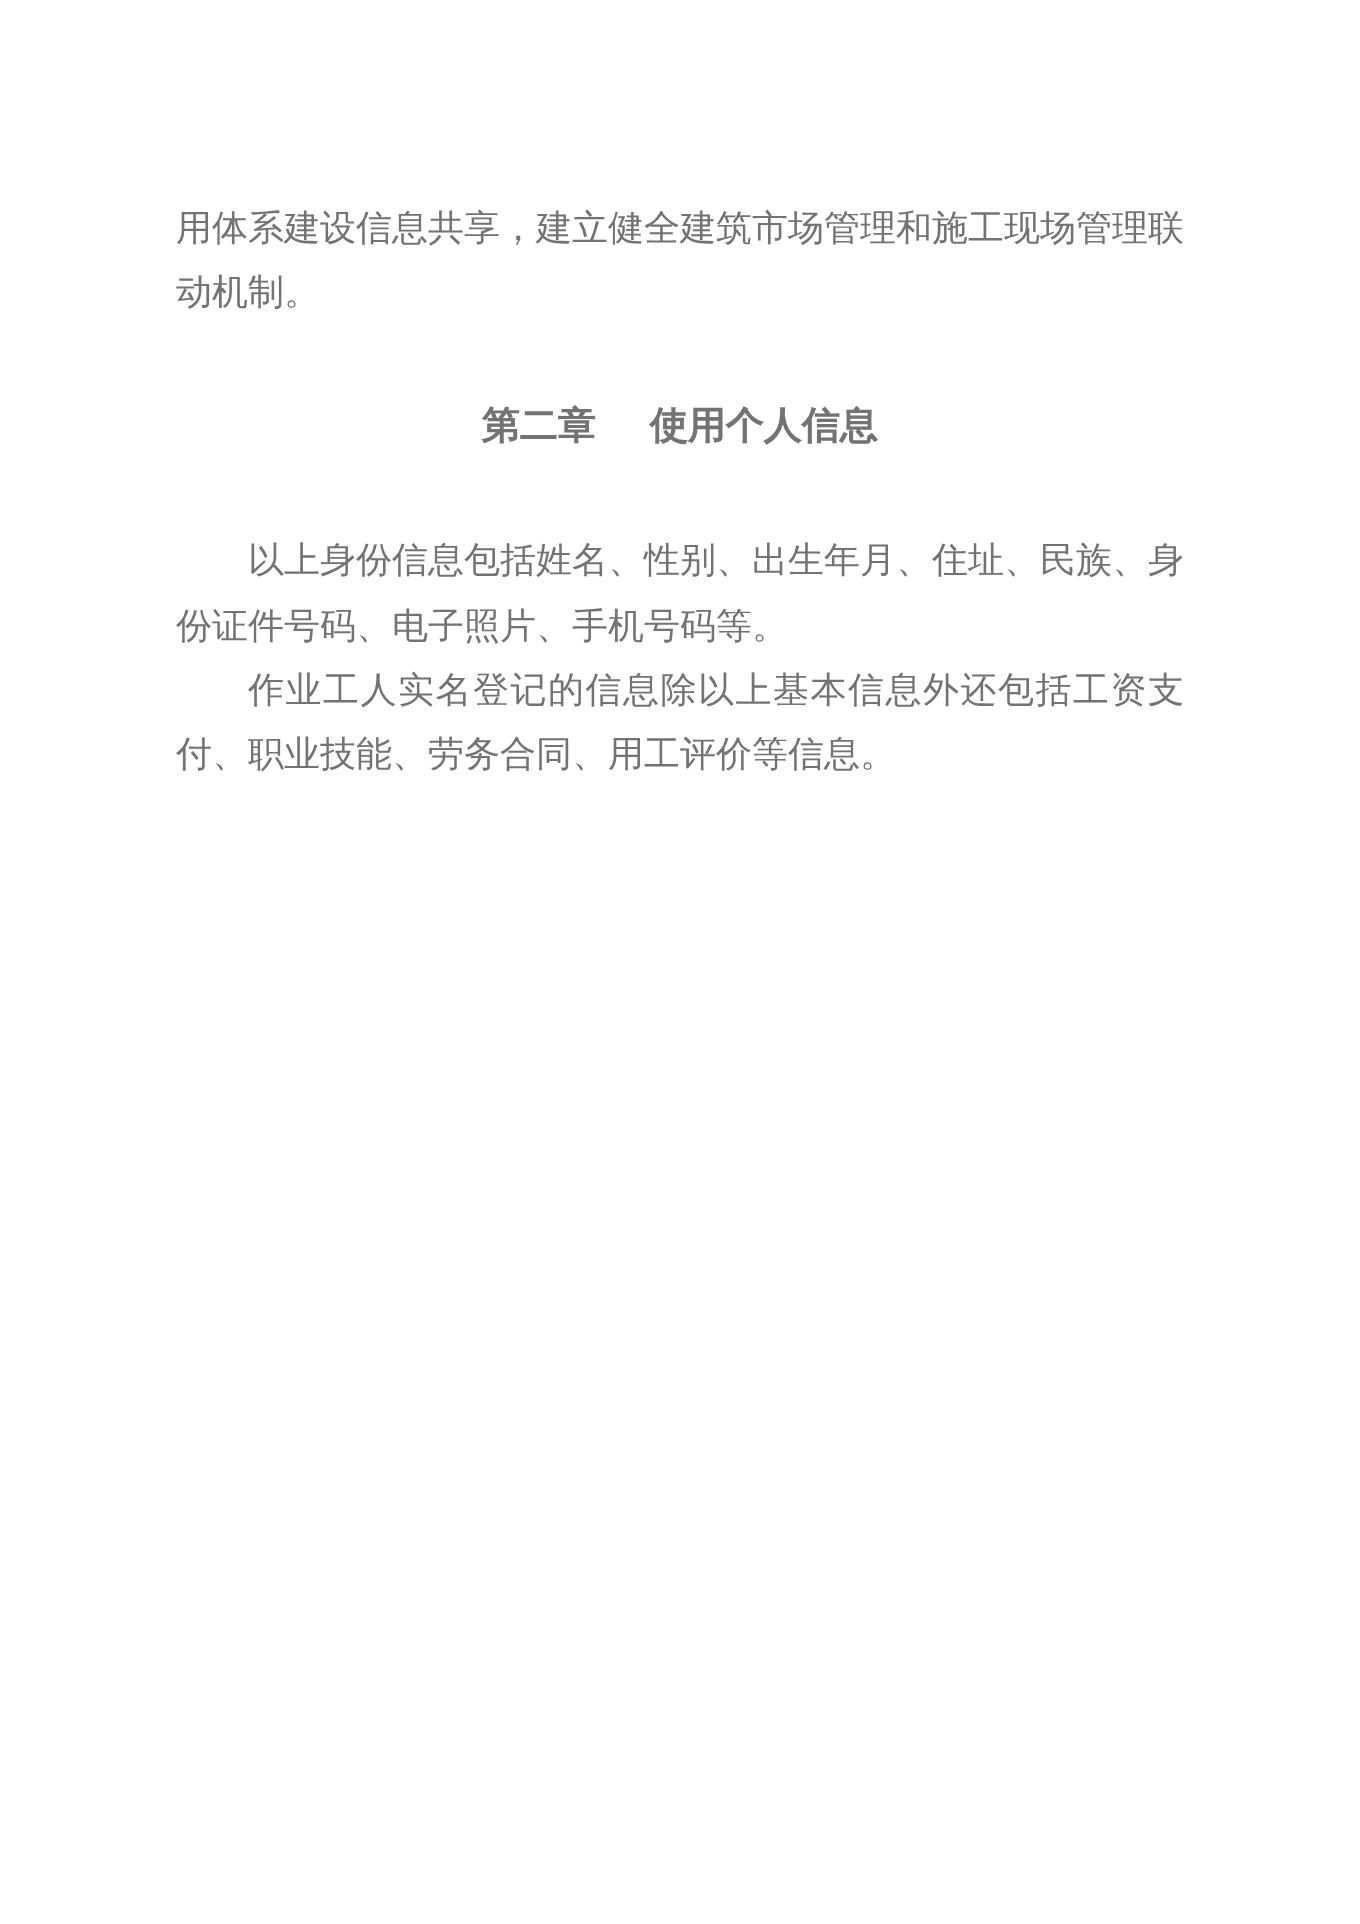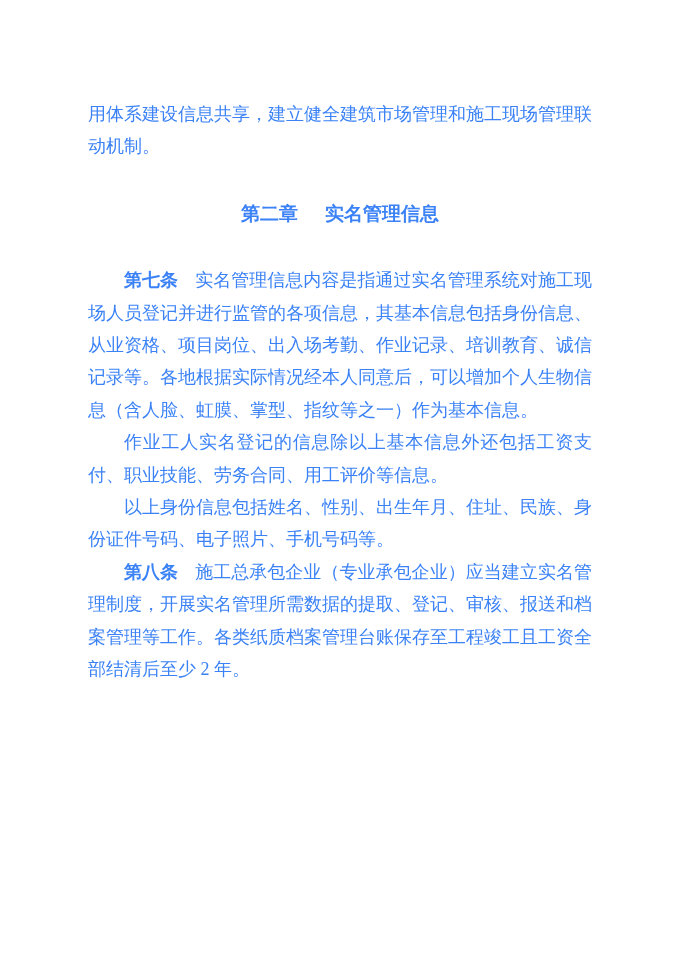--- a/index.html
+++ b/index.html
@@ -9,21 +9,21 @@
   }
   .page {
     position: relative;
     width: 680px;
     height: 962px;
     margin: 0 auto;
     background: #ffffff;
     box-sizing: border-box;
     padding: 98px 88px 0 88px;
     font-family: "Liberation Serif", "DejaVu Serif", serif;
-    color: #3b82f6;
+    color: #737373;
     overflow: hidden;
   }
   .para {
     margin: 0;
     font-size: 18px;
     line-height: 32.4px;
     text-align: justify;
     text-justify: inter-character;
     word-break: break-all;
   }
@@ -48,23 +48,21 @@
 </style>
 </head>
 <body>
 
 <div class="page">
 
   <p class="para"><span>用体系建设信息共享，建立健全建筑市场管理和施工现场管理联动机制。</span></p>
 
 
 
-  <h2 class="para chapter-heading"><span>第二章</span><span class="chapter-title">实名管理信息</span></h2>
+  <h2 class="para chapter-heading"><span>第二章</span><span class="chapter-title">使用个人信息</span></h2>
 
-  <p class="para indent"><b class="lead">第七条</b><span>实名管理信息内容是指通过实名管理系统对施工现场人员登记并进行监管的各项信息，其基本信息包括身份信息、从业资格、项目岗位、出入场考勤、作业记录、培训教育、诚信记录等。各地根据实际情况经本人同意后，可以增加个人生物信息（含人脸、虹膜、掌型、指纹等之一）作为基本信息。</span></p>
+
+  <p class="para indent"><span>以上身份信息包括姓名、性别、出生年月、住址、民族、身份证件号码、电子照片、手机号码等。</span></p>
 
   <p class="para indent"><span>作业工人实名登记的信息除以上基本信息外还包括工资支付、职业技能、劳务合同、用工评价等信息。</span></p>
 
-  <p class="para indent"><span>以上身份信息包括姓名、性别、出生年月、住址、民族、身份证件号码、电子照片、手机号码等。</span></p>
-
-  <p class="para indent"><b class="lead">第八条</b><span>施工总承包企业（专业承包企业）应当建立实名管理制度，开展实名管理所需数据的提取、登记、审核、报送和档案管理等工作。各类纸质档案管理台账保存至工程竣工且工资全部结清后至少 2 年。</span></p>
 
 </div>
 
 </body></html>

